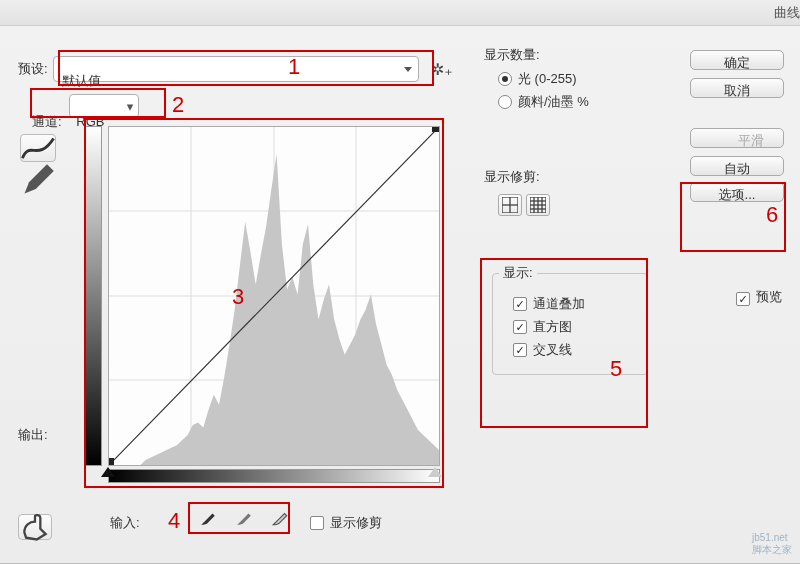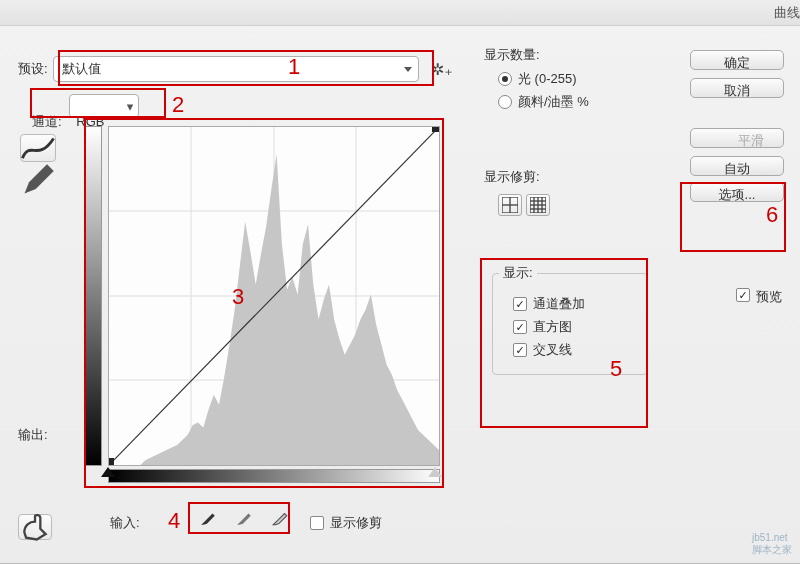--- a/index.html
+++ b/index.html
@@ -38,21 +38,21 @@
 .preset-row { position: absolute; left: 18px; top: 30px; }
 .preset-label { display: inline-block; vertical-align: middle; }
 .preset-select {
   display: inline-block;
   width: 366px;
   height: 26px;
   line-height: 24px;
   background: #fff;
   border: 1px solid #b0b0b0;
   border-radius: 4px;
-  padding: 0 22px 0 8px;
+  padding: 12px 22px 0 8px;
   vertical-align: middle;
   position: relative;
   margin-left: 2px;
 }
 .preset-select::after {
   content: "";
   position: absolute;
   right: 6px; top: 10px;
   width: 0; height: 0;
   border-left: 4px solid transparent;
@@ -201,21 +201,21 @@
   border-radius: 5px;
   margin-bottom: 8px;
   text-align: center;
   line-height: 24px;
   font-size: 13px;
 }
 .btn.disabled { color: #aaa; padding-left: 28px; }
 
 .preview-row {
   position: absolute; right: 18px; top: 262px;
-  display: flex; align-items: flex-start; gap: 6px;
+  display: flex; align-items: flex-end; gap: 6px;
 }
 .af-group .btn { margin-bottom: 6px; }
 
 .checkbox {
   width: 14px; height: 14px;
   border: 1px solid #888;
   border-radius: 2px;
   background: #fff;
   display: inline-flex; align-items: center; justify-content: center;
   font-size: 11px;

